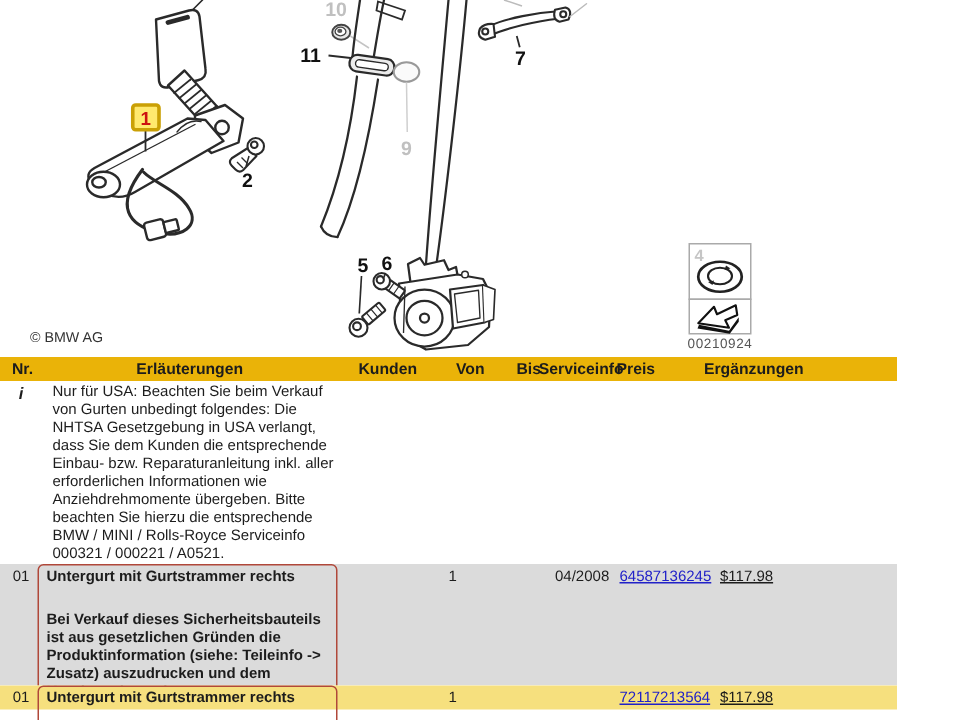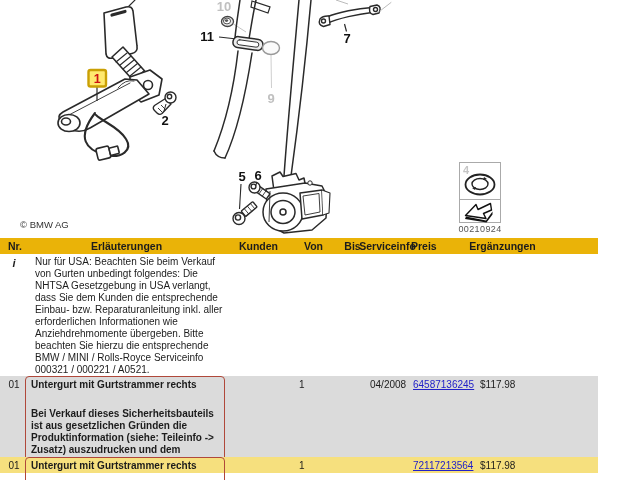--- a/index.html
+++ b/index.html
@@ -19,21 +19,21 @@
   .thead>div{font-size:10.5px;font-weight:bold;display:flex;align-items:center;justify-content:center;white-space:nowrap;}
   .thead .h-nr{justify-content:flex-start;padding-left:8px;}
   .thead .h-preis{justify-content:flex-start;padding-left:6px;}
   .cell{font-size:10px;line-height:12px;}
   .c-nr{text-align:center;padding-top:3px;}
   .c-nr-i{font-style:italic;font-weight:bold;font-size:11px;}
   .c-anzahl{padding-left:7px;padding-top:3px;}
   .c-von{text-align:center;padding-top:3px;}
   .c-bis{padding-top:3px;}
   .c-teile{padding-left:8px;padding-top:3px;}
-  .c-preis{padding-left:5px;padding-top:3px;}
+  .c-preis{padding-left:5px;padding-top:3px;text-decoration:underline;}
   .c-erg{padding-top:3px;}
   .row-i{height:122px;background:#fff;}
   .row-i .c-desc{padding:2px 2px 0 7px;}
   .row-01a{height:81px;background:#dbdbdb;}
   .row-01b{position:relative;background:#fff;}
   .row-01b .hl-stripe{position:absolute;left:0;top:0;width:598px;height:16px;background:#f6e07e;}
   .row-01b>div{position:relative;z-index:1;}
   .desc-box{border:1.5px solid #b0483a;border-radius:4px;margin:0 0 0 -3px;
             padding:1px 4px 2px 5px;background:transparent;font-weight:bold;}
   .desc-title{font-size:10px;line-height:13px;white-space:nowrap;}

